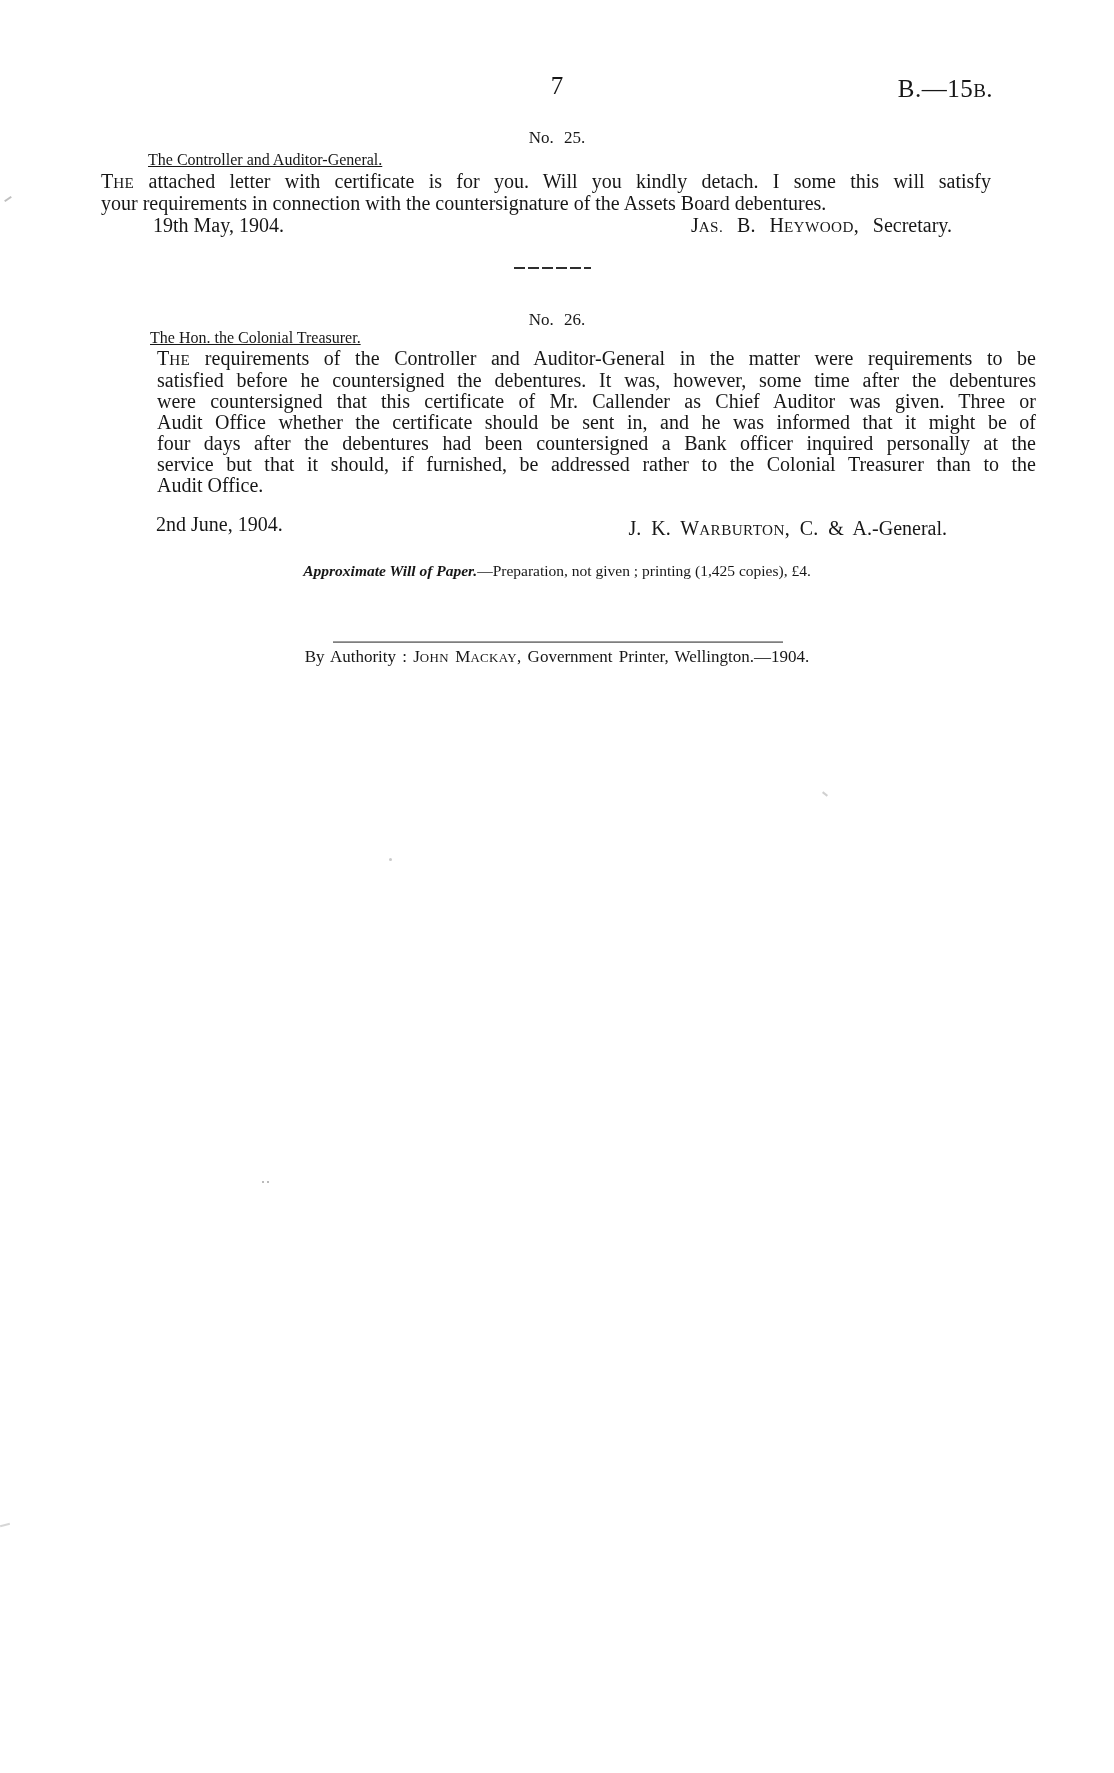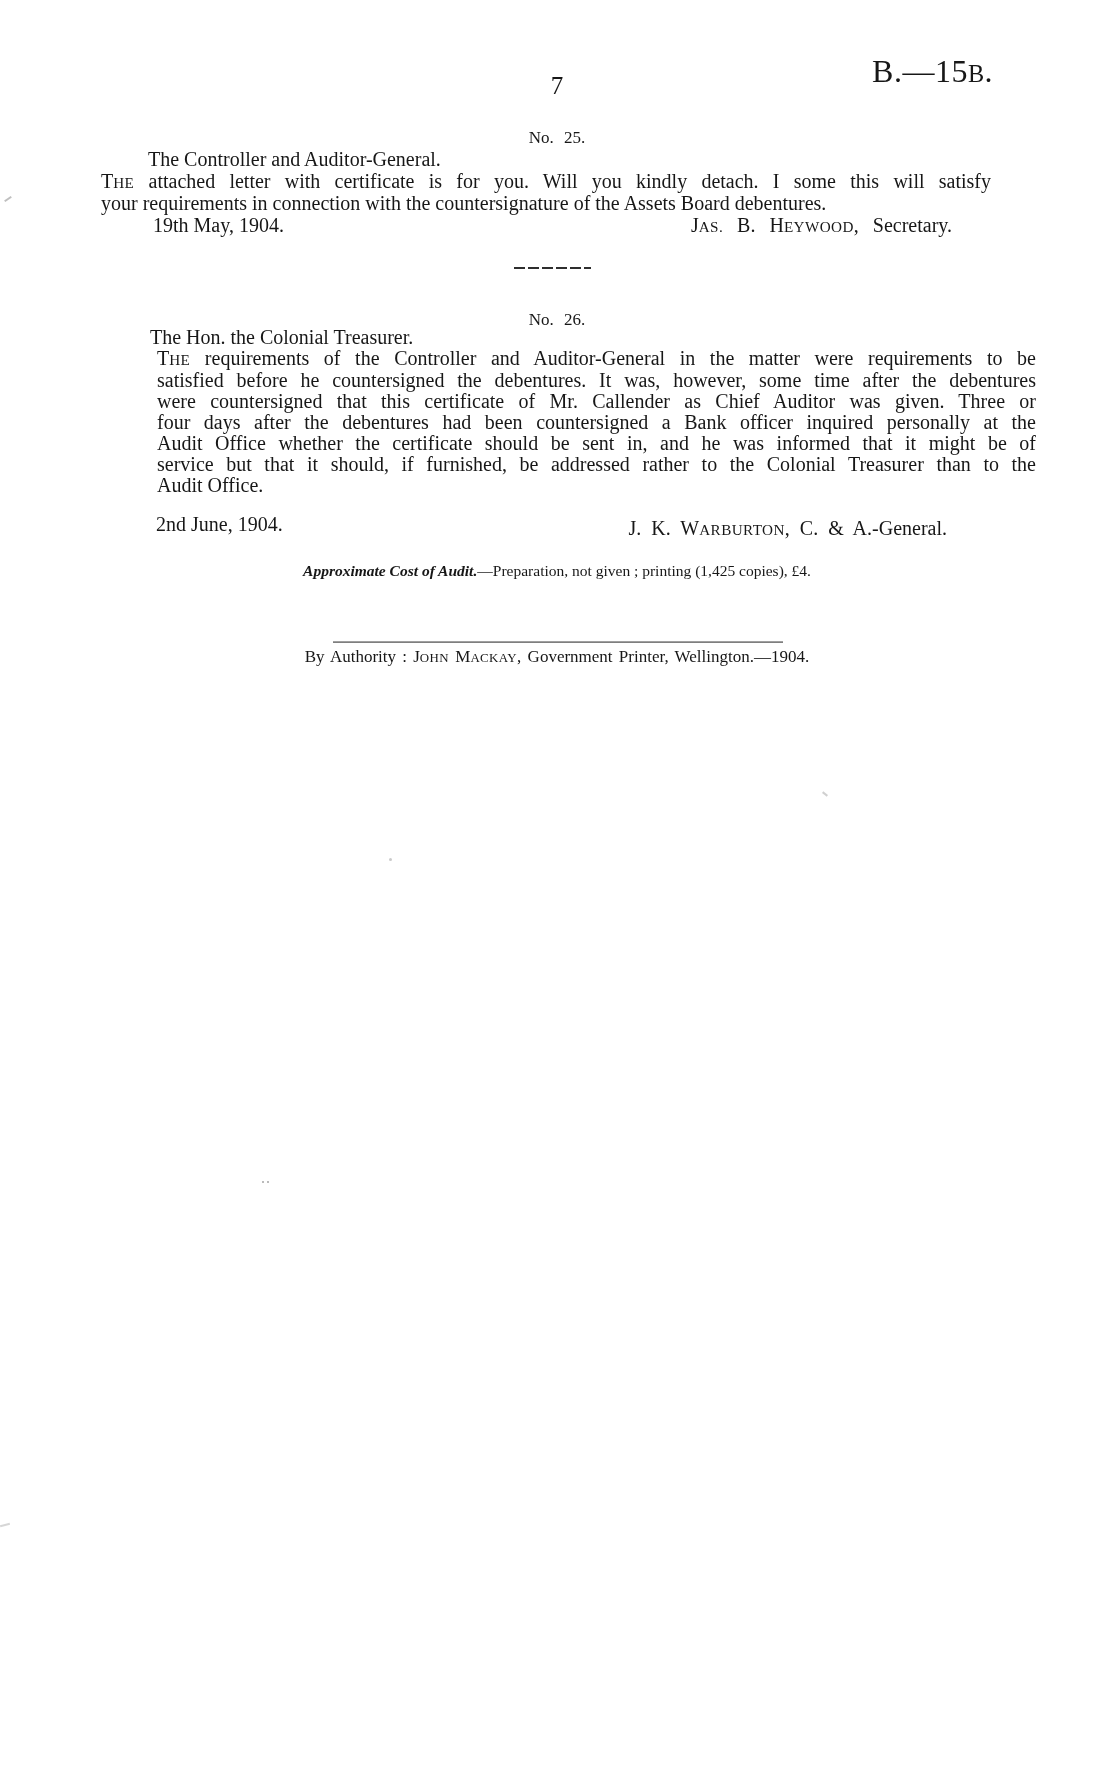--- a/index.html
+++ b/index.html
@@ -20,42 +20,43 @@
 
   
   .page-number {
     left: 0; right: 0; top: 73;
     top: 73px;
     text-align: center;
     font-size: 25px;
     line-height: 26px;
   }
   .paper-ref {
-    top: 58px;
+    top: 76px;
     right: 121px;
-    font-size: 32px;
+    font-size: 25px;
     line-height: 26px;
     letter-spacing: 0.5px;
   }
 
   
   .no-heading {
     left: 0; right: 0;
     text-align: center;
     font-size: 17px;
     line-height: 21px;
     word-spacing: 6px;
   }
   .no-heading.n25 { top: 127px; }
   .no-heading.n26 { top: 309px; }
 
   
   .addressee {
-    font-size: 20px;
+    font-size: 16px;
     line-height: 21px;
+    text-decoration: underline;
   }
   .addr1 { left: 148px; top: 149px; }
   .addr2 { left: 150px; top: 327px; }
 
   
   .para {
     font-size: 20px;
     line-height: 21px;
   }
   .para1 { left: 101px; top: 171px; width: 890px; }
@@ -149,30 +150,30 @@
 
   <div class="abs section-divider"></div>
 
   <div class="abs no-heading n26">No. 26.</div>
   <div class="abs addressee addr2">The Hon. the Colonial Treasurer.</div>
 
   <div class="abs para para2">
     <div class="jline"><span>T</span><span class="sc">HE</span><span> requirements of the Controller and Auditor-General in the matter were requirements to be</span></div>
     <div class="jline">satisfied before he countersigned the debentures.  It was, however, some time after the debentures</div>
     <div class="jline">were countersigned that this certificate of Mr. Callender as Chief Auditor was given.  Three or</div>
+    <div class="jline">Audit Office whether the certificate should be sent in, and he was informed that it might be of</div>
     <div class="jline">four days after the debentures had been countersigned a Bank officer inquired personally at the</div>
-    <div class="jline">Audit Office whether the certificate should be sent in, and he was informed that it might be of</div>
     <div class="jline">service but that it should, if furnished, be addressed rather to the Colonial Treasurer than to the</div>
     <div class="lastline">Audit Office.</div>
   </div>
 
   <div class="abs signature sig2"><span>J. K. W</span><span class="sc">ARBURTON</span><span>, C. &amp; A.-General.</span></div>
   <div class="abs dateline date2">2nd June, 1904.</div>
 
-  <div class="abs cost-note"><span class="cost-lead">Approximate Cost of Audit.</span><span>—Preparation, not given ; printing (1,425 copies), £4.</span></div>
+  <div class="abs cost-note"><span class="cost-lead">Approximate Will of Paper.</span><span>—Preparation, not given ; printing (1,425 copies), £4.</span></div>
 
   <div class="abs imprint-rule"></div>
   <div class="abs authority-line"><span>By Authority : J</span><span class="sc">OHN</span><span> M</span><span class="sc">ACKAY</span><span>, Government Printer, Wellington.—1904.</span></div>
 
   <div class="abs speck speck-slash"></div>
   <div class="abs speck speck-grave"></div>
   <div class="abs speck speck-dot"></div>
   <div class="abs speck speck-dots"></div>
   <div class="abs speck speck-tilde"></div>
 

